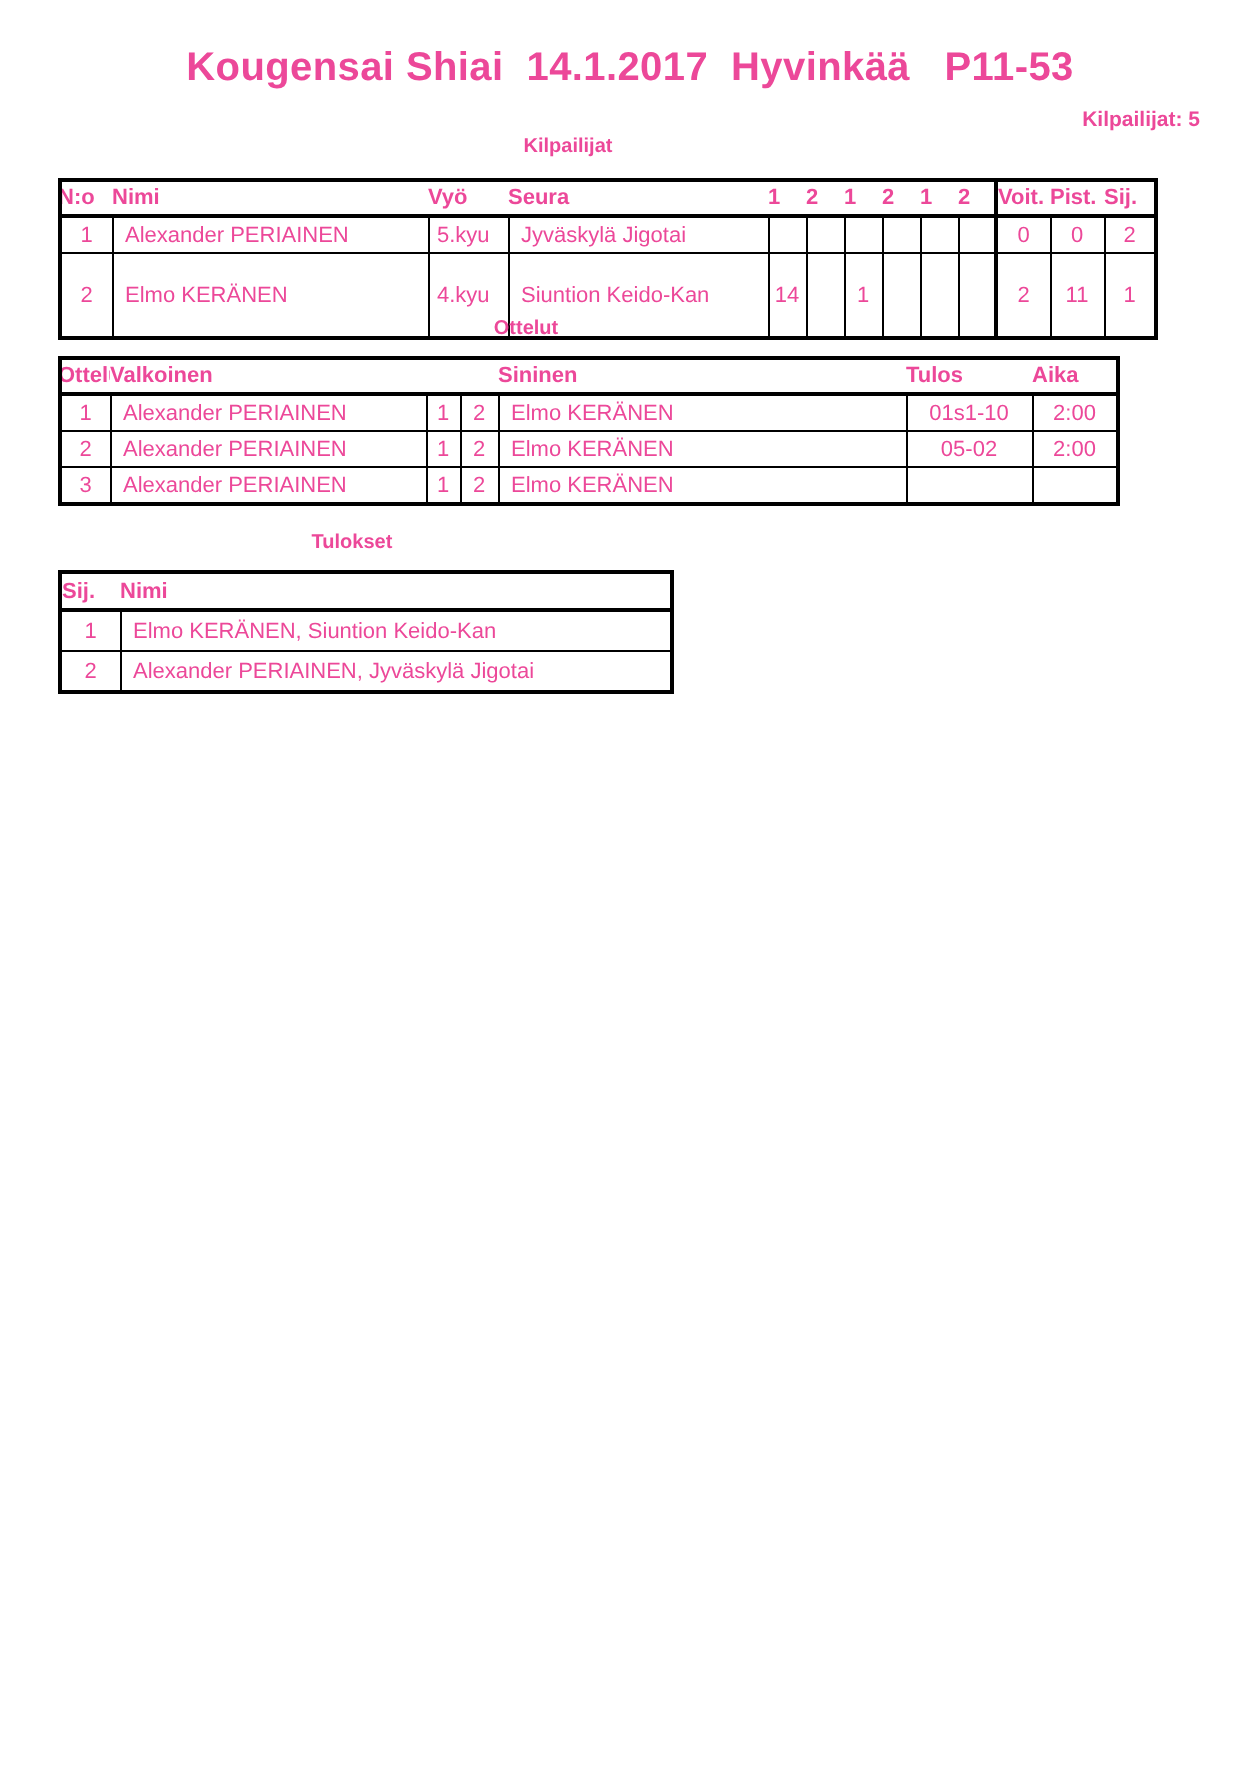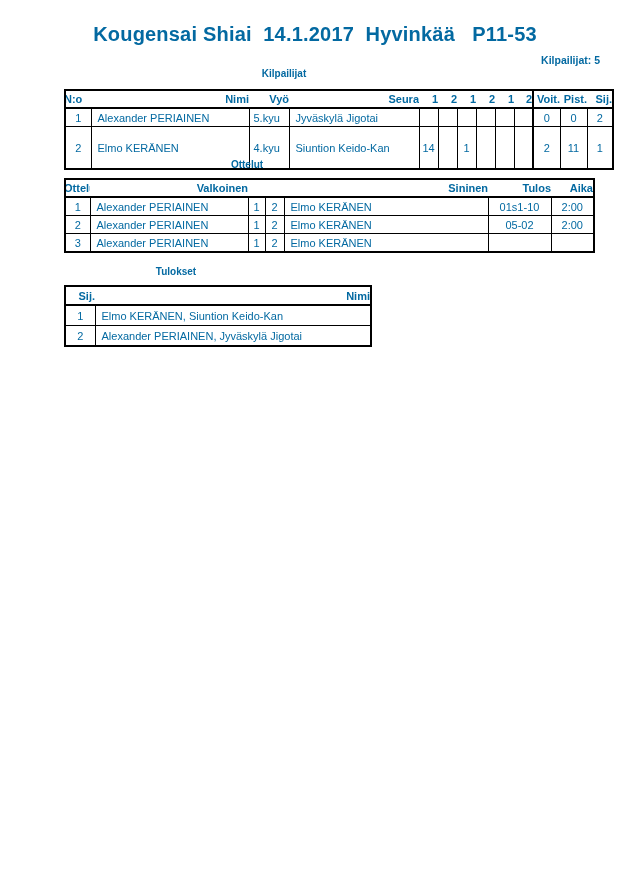--- a/index.html
+++ b/index.html
@@ -1,21 +1,21 @@
 <!DOCTYPE html>
 <html><head>
 <meta charset="utf-8">
 <style>
   html, body { margin: 0; padding: 0; background: #fff; }
   .page {
     position: relative;
     width: 630px;
     height: 891px;
     background: #ffffff;
-    color: #0369a1;
+    color: #ec4899;
     font-family: "Liberation Sans", sans-serif;
     overflow: hidden;
   }
   .title {
     position: absolute;
     top: 23px; left: 0;
     width: 630px;
     text-align: center;
     font-size: 20px;
     font-weight: bold;
@@ -31,48 +31,47 @@
     font-weight: bold;
   }
   .sec-heading {
     position: absolute;
     font-size: 10px;
     font-weight: bold;
     text-align: center;
     white-space: nowrap;
   }
   #h-kilpailijat { top: 68px;  left: 0; width: 568px; }
-  #h-ottelut     { top: 159px; left: 0; width: 494px; }
+  #h-ottelut     { top: 159px; left: 16px; width: 494px; }
   #h-tulokset    { top: 266px; left: 16px; width: 320px; }
 
   table {
     position: absolute;
     left: 29px;
     border-collapse: collapse;
     table-layout: fixed;
     background: #fff;
-    margin-left: 35px;
   }
   .tbl { border: 2px solid #000; }
   #t-kilpailijat { top: 89px;  width: 548px; }
   #t-ottelut     { top: 178px; width: 529px; }
   #t-tulokset    { top: 285px; width: 306px; }
 
   th, td {
     font-size: 11px;
     overflow: hidden;
     white-space: nowrap;
     vertical-align: middle;
   }
   th {
     border: none;
     font-weight: bold;
     height: 16px;
     padding: 0;
-    text-align: right;
+    text-align: left;
   }
   thead tr { border-bottom: 2px solid #000; }
   td {
     border: 1px solid #000;
     height: 17px;
     padding: 0 6px;
     text-align: left;
   }
   #t-tulokset th { height: 17px; }
   #t-tulokset td { height: 19px; }

